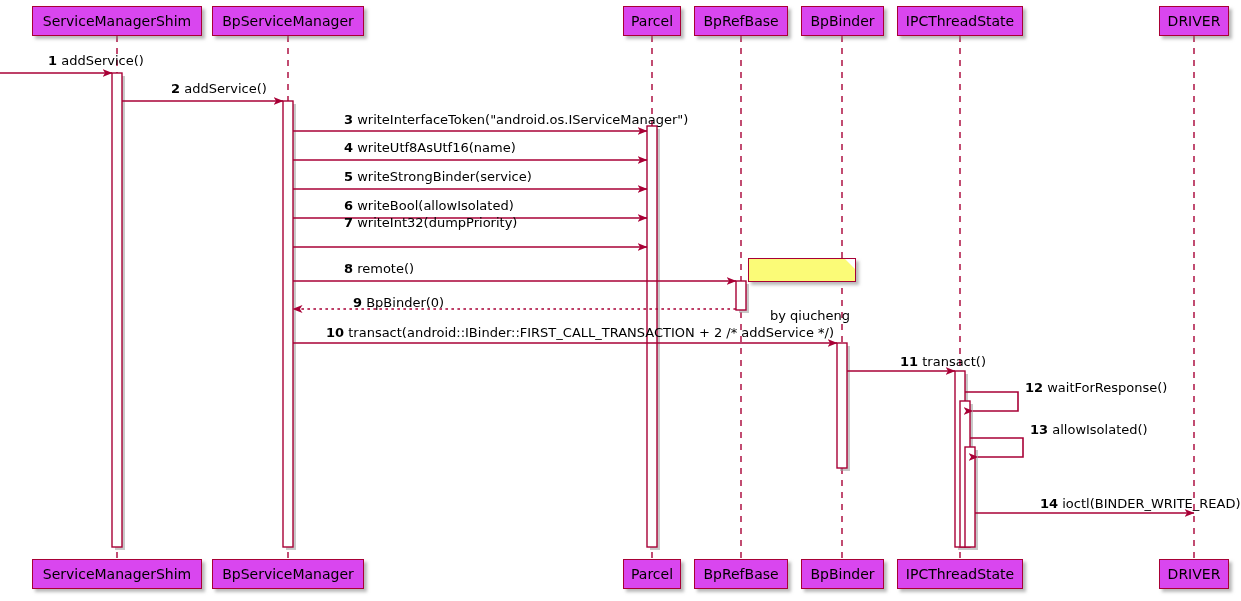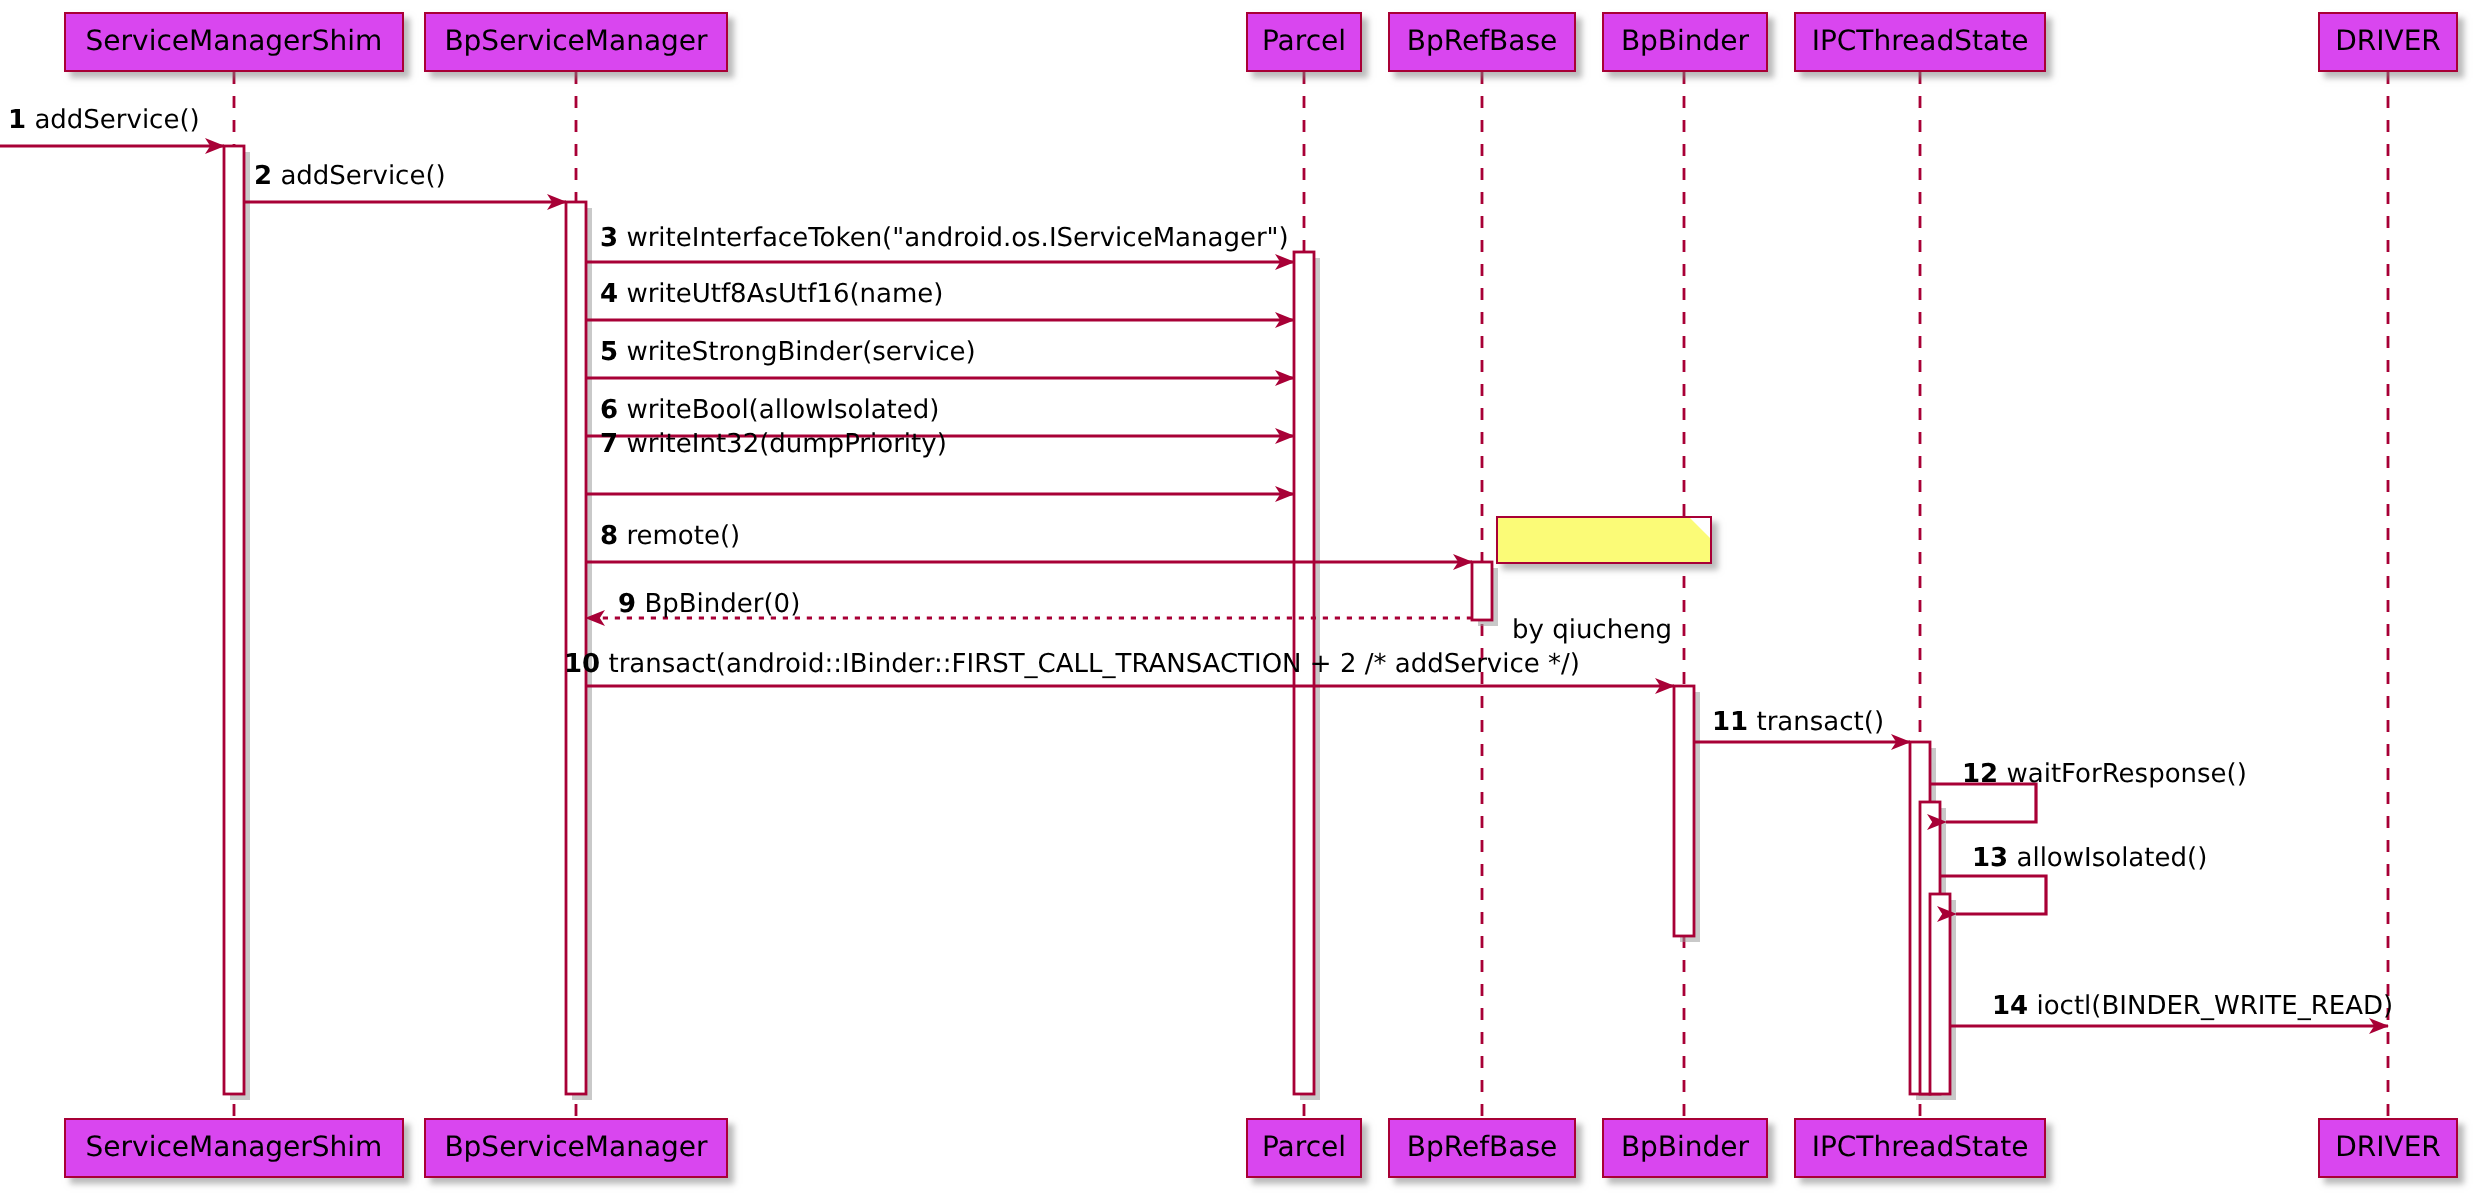--- a/index.html
+++ b/index.html
@@ -46,36 +46,37 @@
     padding: 0 9px;
   }
 
   
   .msg-label {
     position: absolute;
     font-size: 13px;
     color: #000000;
     white-space: nowrap;
     line-height: 1;
+    margin-left: 44px;
   }
   .msg-label .seq {
     font-weight: bold;
   }
 
   
   .note {
     position: absolute;
     box-sizing: border-box;
     background: #FBFB77;
     border: 1px solid #A80036;
     box-shadow: 3px 3px 3px rgba(130,130,130,0.55);
     font-size: 13px;
     color: #000000;
     line-height: 15px;
-    padding: 4px 7px 5px 7px;
+    padding: 4px 7px 5px 21px;
     white-space: pre;
   }
   .note .fold {
     position: absolute;
     top: 0;
     right: 0;
     width: 0;
     height: 0;
     border-left: 10px solid transparent;
     border-top: 10px solid #FFFFFF;

